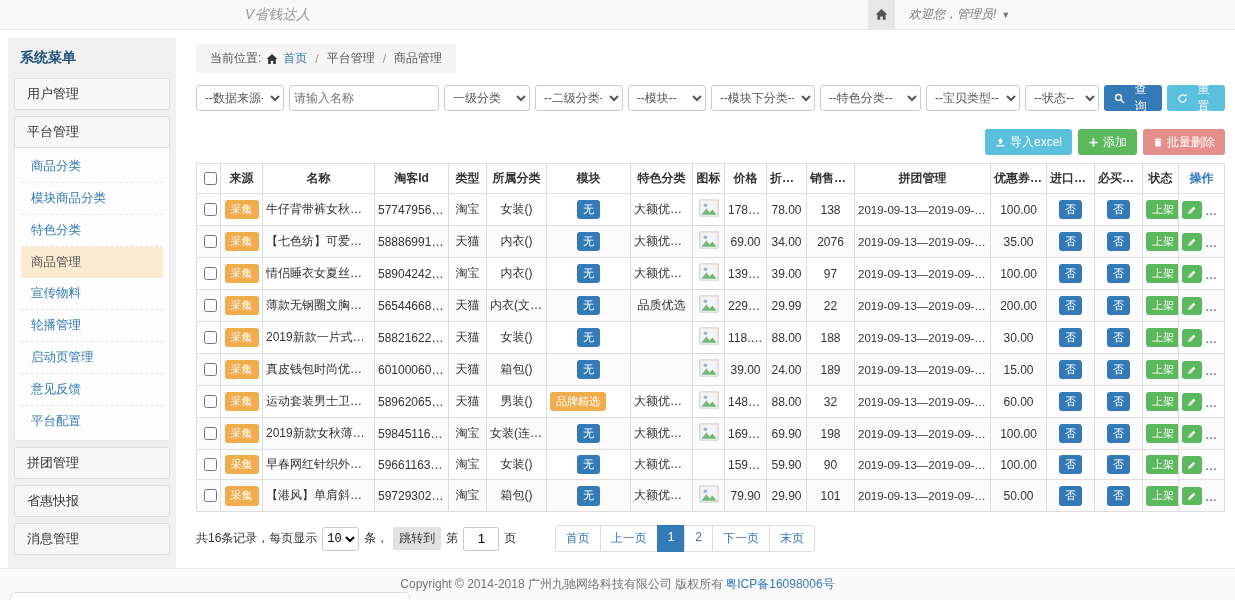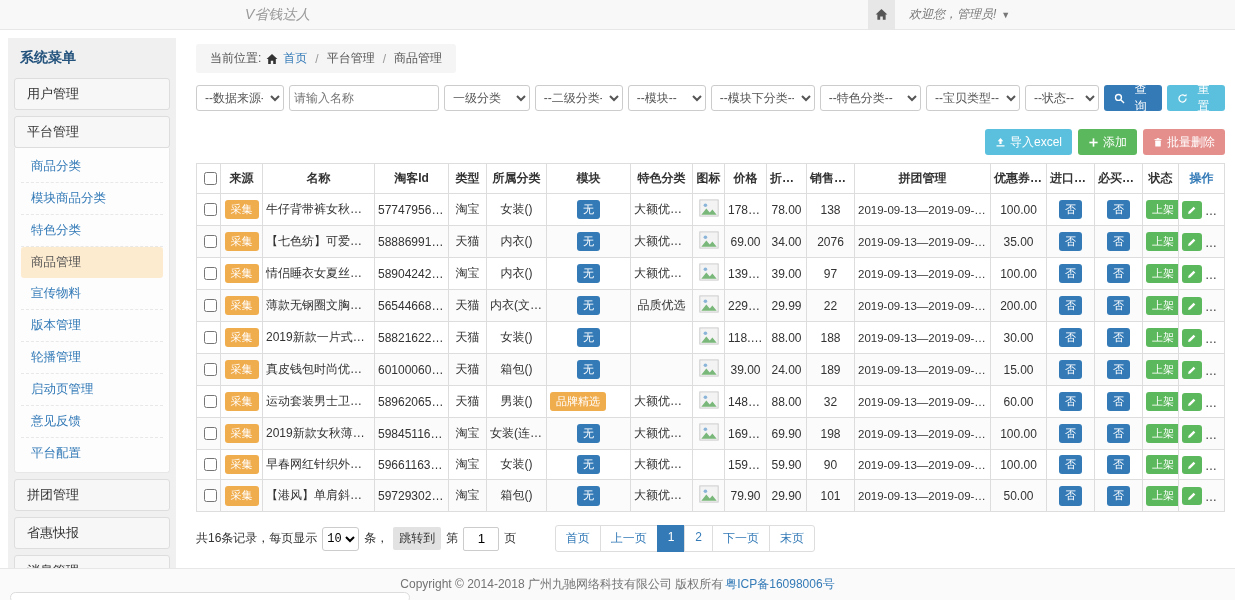--- a/index.html
+++ b/index.html
@@ -102,21 +102,20 @@
     <div class="sb-title">系统菜单</div>
     <div id="sidebar-menu">
         <div class="sb-panel">用户管理</div>
         <div class="sb-panel">平台管理</div>
         <div class="sb-sub">
           <div class="sb-link">商品分类</div>
           <div class="sb-link">模块商品分类</div>
           <div class="sb-link">特色分类</div>
           <div class="sb-link active">商品管理</div>
           <div class="sb-link">宣传物料</div>
-          <div class="sb-link">版本管理</div>
           <div class="sb-link">轮播管理</div>
           <div class="sb-link">启动页管理</div>
           <div class="sb-link">意见反馈</div>
           <div class="sb-link">平台配置</div>
         </div>
         <div class="sb-panel">拼团管理</div>
         <div class="sb-panel">省惠快报</div>
         <div class="sb-panel">消息管理</div>
       </div>
   </div>

